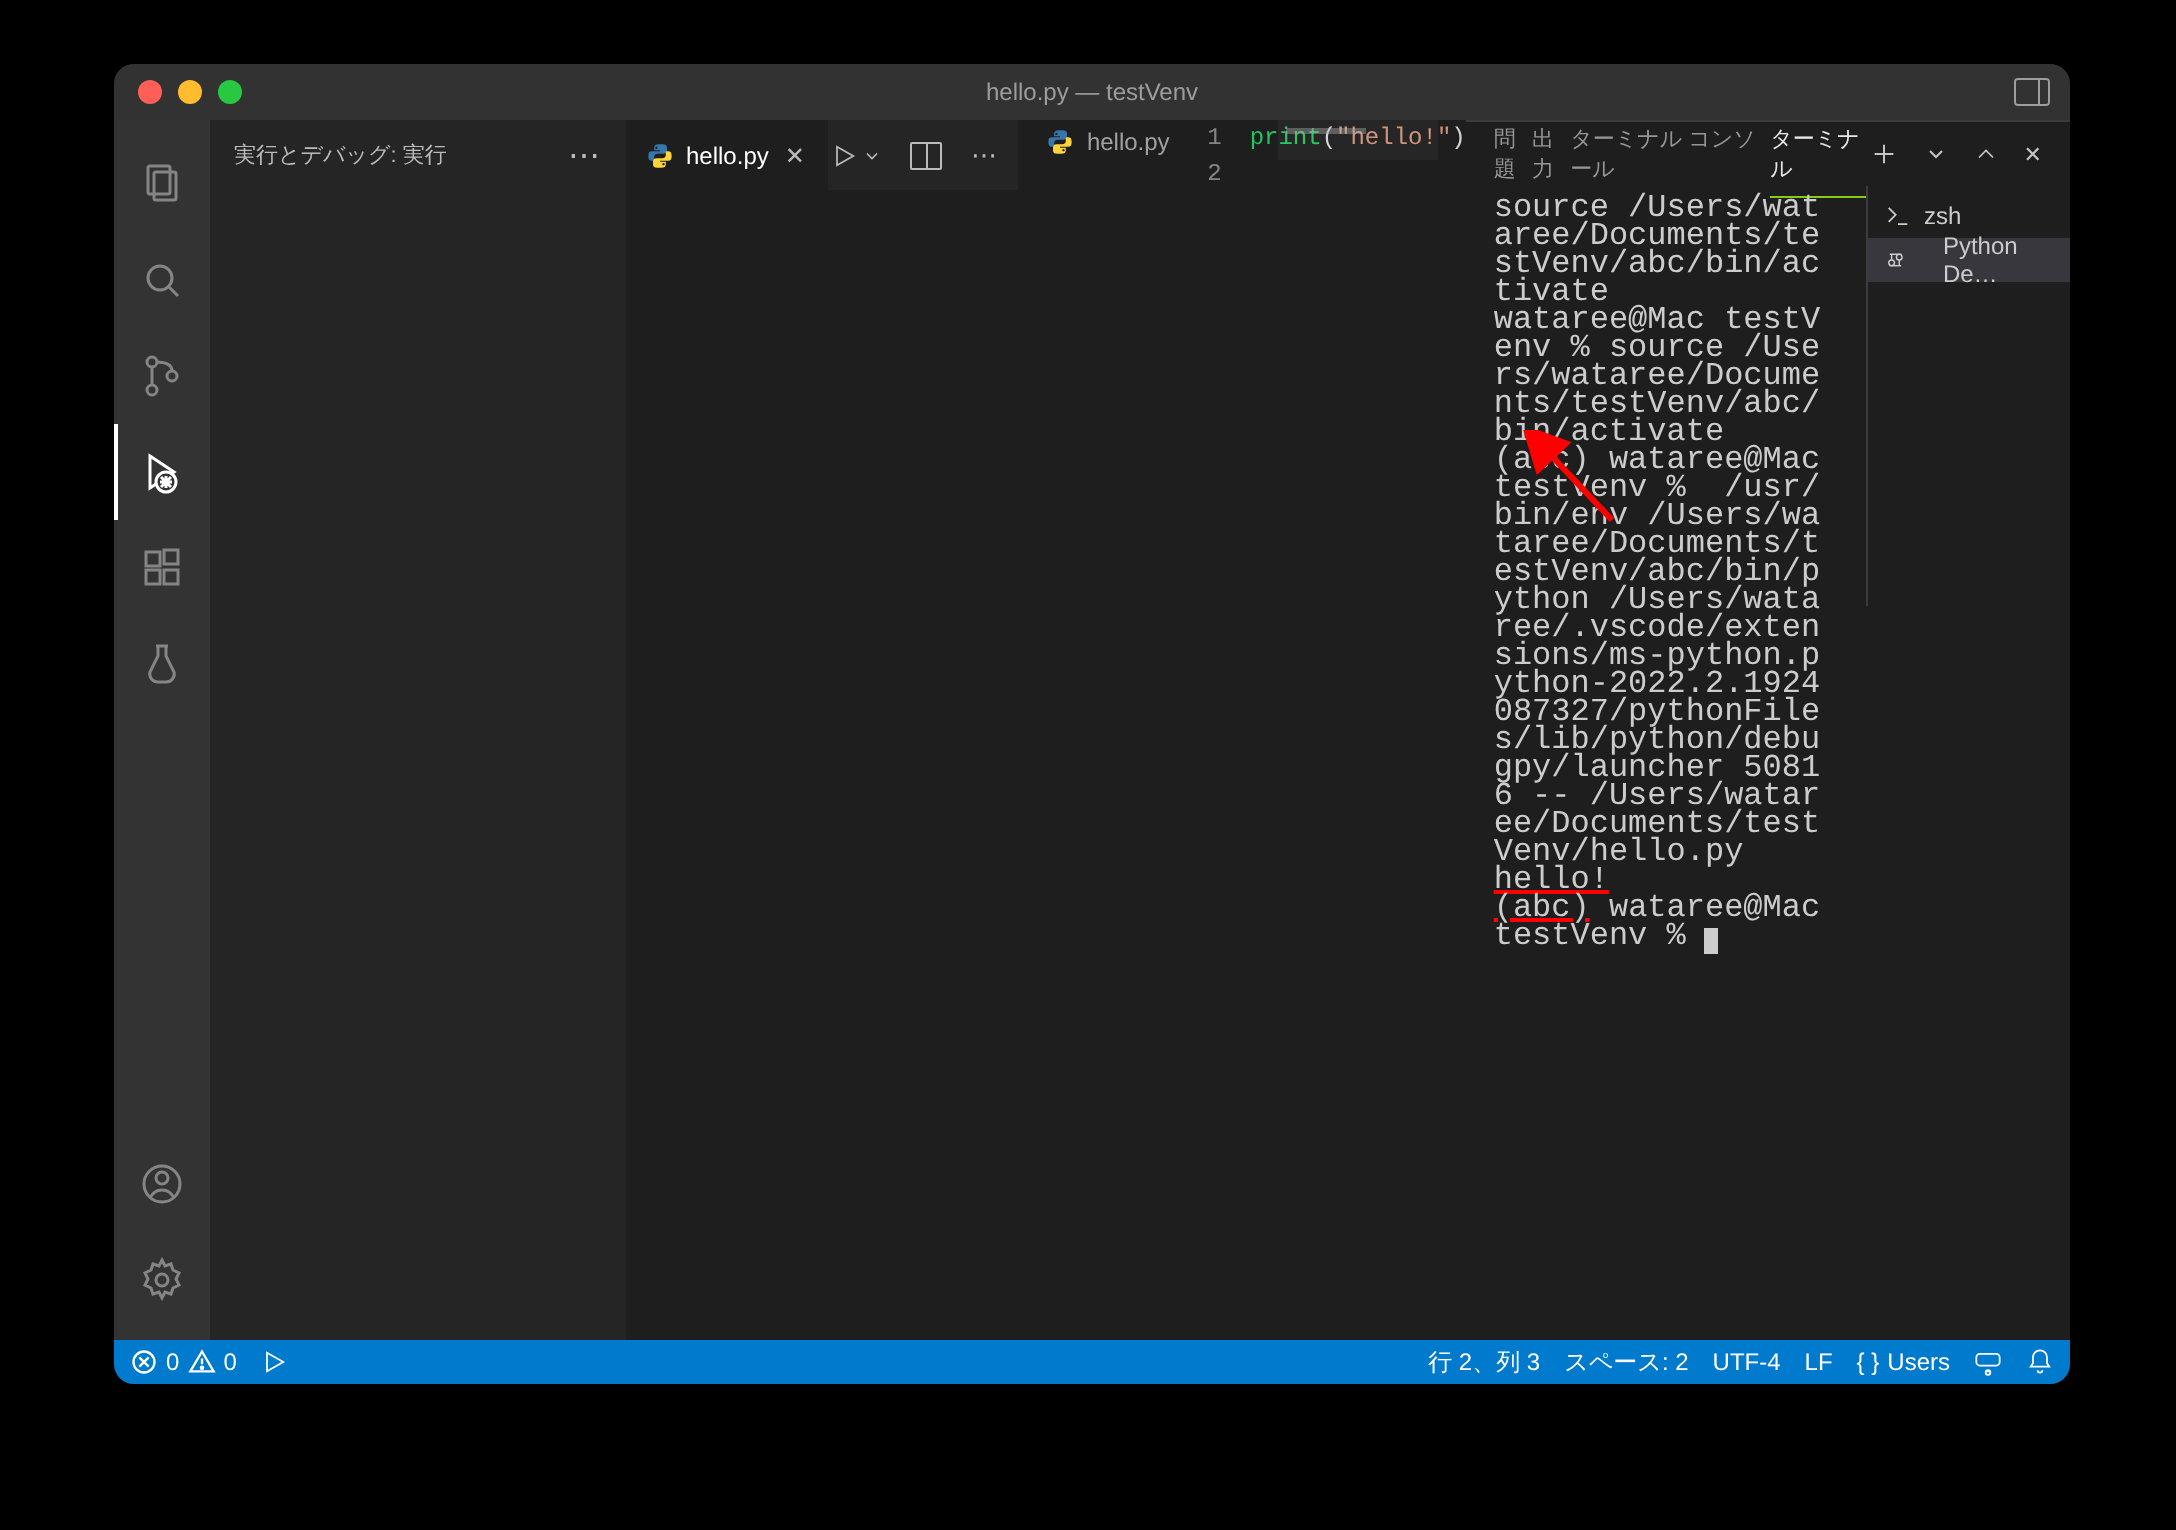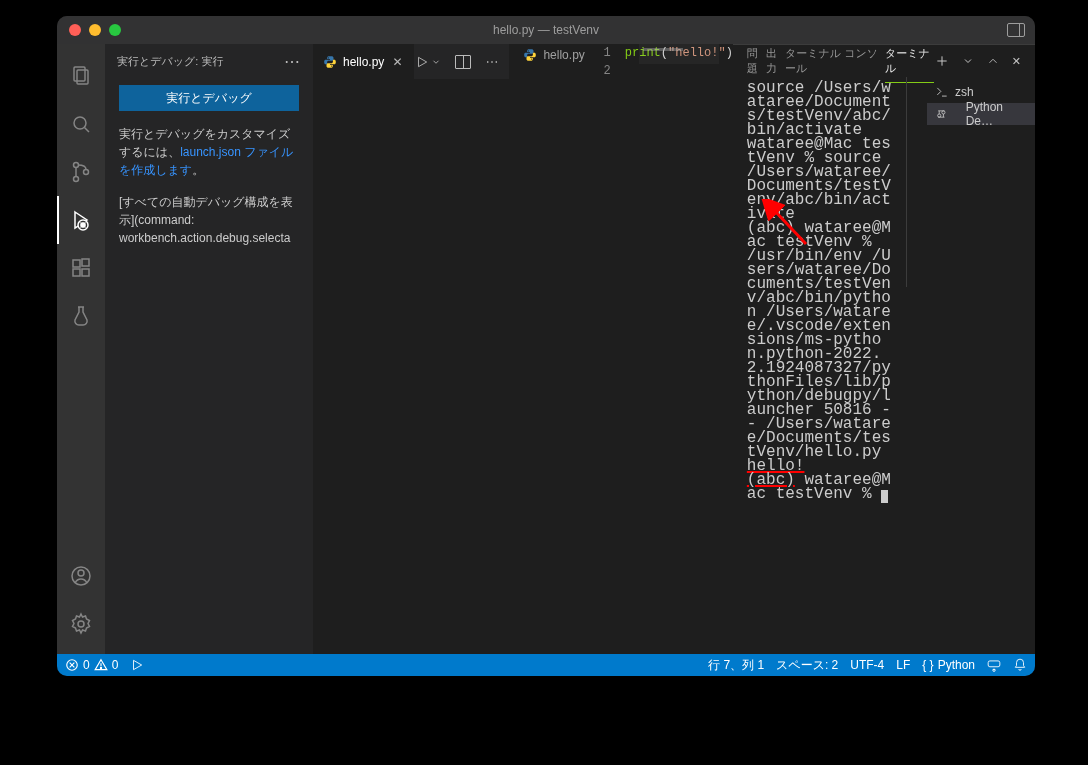--- a/index.html
+++ b/index.html
@@ -8,21 +8,21 @@
     font-family: -apple-system, BlinkMacSystemFont, "Segoe UI", sans-serif;
     font-size: 13px;
     color: #cccccc;
     width: 1088px;
     height: 765px;
     overflow: hidden;
     position: relative;
   }
   .window {
     position: absolute;
-    top: 16px;
+    top: 32px;
     left: 57px;
     width: 978px;
     height: 660px;
     background: #1e1e1e;
     border-radius: 10px;
     overflow: hidden;
     box-shadow: 0 20px 60px rgba(0,0,0,0.8);
     display: flex;
     flex-direction: column;
   }
@@ -210,21 +210,21 @@
     width: 40px;
     text-align: right;
     padding-right: 14px;
     color: #858585;
     line-height: 18px;
   }
   .code {
     line-height: 18px;
     color: #d4d4d4;
   }
-  .tok-fn { color: #84cc16; }
+  .tok-fn { color: #22c55e; }
   .tok-str { color: #ce9178; }
   .tok-par { color: #d4d4d4; }
   .minimap {
     position: absolute;
     right: 14px;
     top: 0;
     width: 80px;
     height: 20px;
     background: rgba(255,255,255,0.04);
   }
@@ -279,25 +279,24 @@
     text-decoration-color: #ff0000;
     text-decoration-thickness: 2px;
   }
   .cursor-block {
     display:inline-block;
     width:7px; height:13px;
     background:#cccccc;
     vertical-align: text-bottom;
   }
   .terminal-list {
-    width: 129px;
+    width: 102px;
     border-left: 1px solid #3c3c3c;
     padding-top: 4px;
     font-size: 12px;
-    padding-left: 20px;
   }
   .term-item {
     display: flex;
     align-items: center;
     gap: 6px;
     height: 22px;
     padding: 0 8px;
     color: #cccccc;
     cursor: pointer;
   }
@@ -397,29 +396,20 @@
               <path d="M12 2 l1.5 3 3-1 1 3 3 1.5 -1.5 3 1.5 3 -3 1.5 -1 3 -3 -1 -1.5 3 -1.5 -3 -3 1 -1 -3 -3 -1.5 1.5 -3 -1.5 -3 3 -1.5 1 -3 3 1 z"></path>
             </svg>
         </div>
       </div>
     </div>
 
     <div class="sidebar">
       <div class="sidebar-header">
         <span class="sidebar-title">実行とデバッグ: 実行</span>
         <span class="sidebar-ellipsis">⋯</span>
-      </div>
-      <div class="sidebar-body">
-        <div class="run-debug-btn">
-          <span>実行とデバッグ</span>
-        </div>
-        <div class="sidebar-text">
-          <span>実行とデバッグをカスタマイズするには、</span><a href="#">launch.json ファイルを作成します</a><span>。</span>
-        </div>
-        <div class="sidebar-text">[すべての自動デバッグ構成を表示](command: workbench.action.debug.selecta</div>
       </div>
     </div>
 
     <div class="editor-area">
 
       <div class="tabbar">
         <div class="tab">
           <span class="py-icon">
             <svg width="14" height="14" viewBox="0 0 24 24">
                 <path fill="#3776ab" d="M11 2c-3 0-4 1-4 3v2h5v1H5c-2 0-3 1-3 4s1 4 3 4h2v-3c0-2 1-3 3-3h5c2 0 3-1 3-3V5c0-2-1-3-4-3h-3zM9 4a1 1 0 110 2 1 1 0 010-2z"></path>
@@ -548,27 +538,27 @@
           </svg>
         <span>0</span>
       </div>
       <div class="status-item">
         <svg width="14" height="14" viewBox="0 0 24 24" fill="none" stroke="currentColor" stroke-width="1.5">
             <polygon points="6,4 20,12 6,20"></polygon>
           </svg>
       </div>
     </div>
     <div class="status-right">
-      <div class="status-item">行 7、列 1</div>
+      <div class="status-item">行 2、列 3</div>
       <div class="status-item">スペース: 2</div>
       <div class="status-item">UTF-4</div>
       <div class="status-item">LF</div>
       <div class="status-item">
         <span>{ }</span>
-        <span>Python</span>
+        <span>Users</span>
       </div>
       <div class="status-item">
         <svg width="14" height="14" viewBox="0 0 24 24" fill="none" stroke="currentColor" stroke-width="1.5">
             <rect x="2" y="5" width="20" height="10" rx="3"></rect>
             <line x1="10" y1="20" x2="14" y2="20"></line>
             <circle cx="12" cy="21" r="2"></circle>
           </svg>
       </div>
       <div class="status-item">
         <svg width="14" height="14" viewBox="0 0 24 24" fill="none" stroke="currentColor" stroke-width="1.5">

